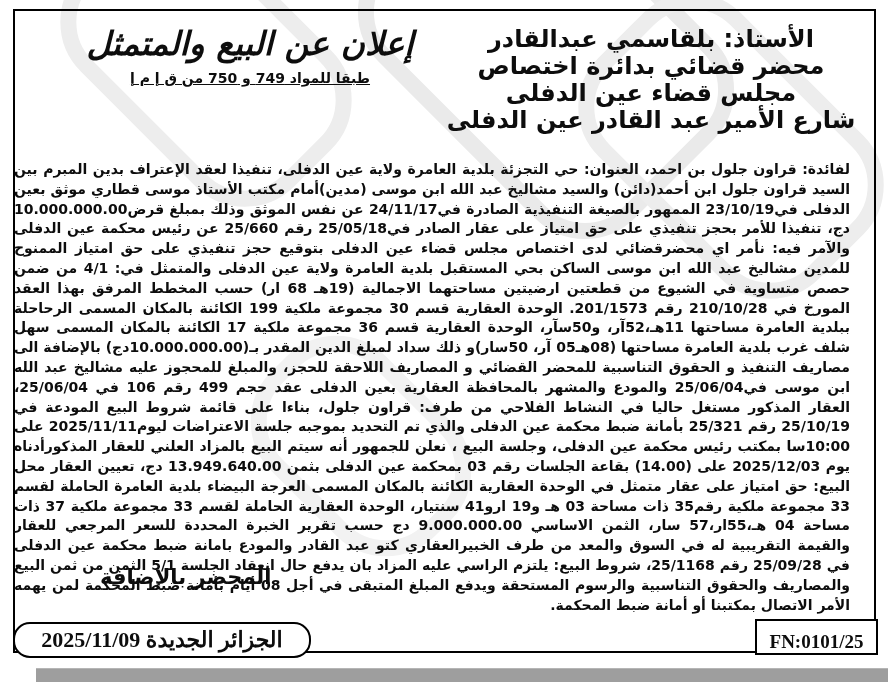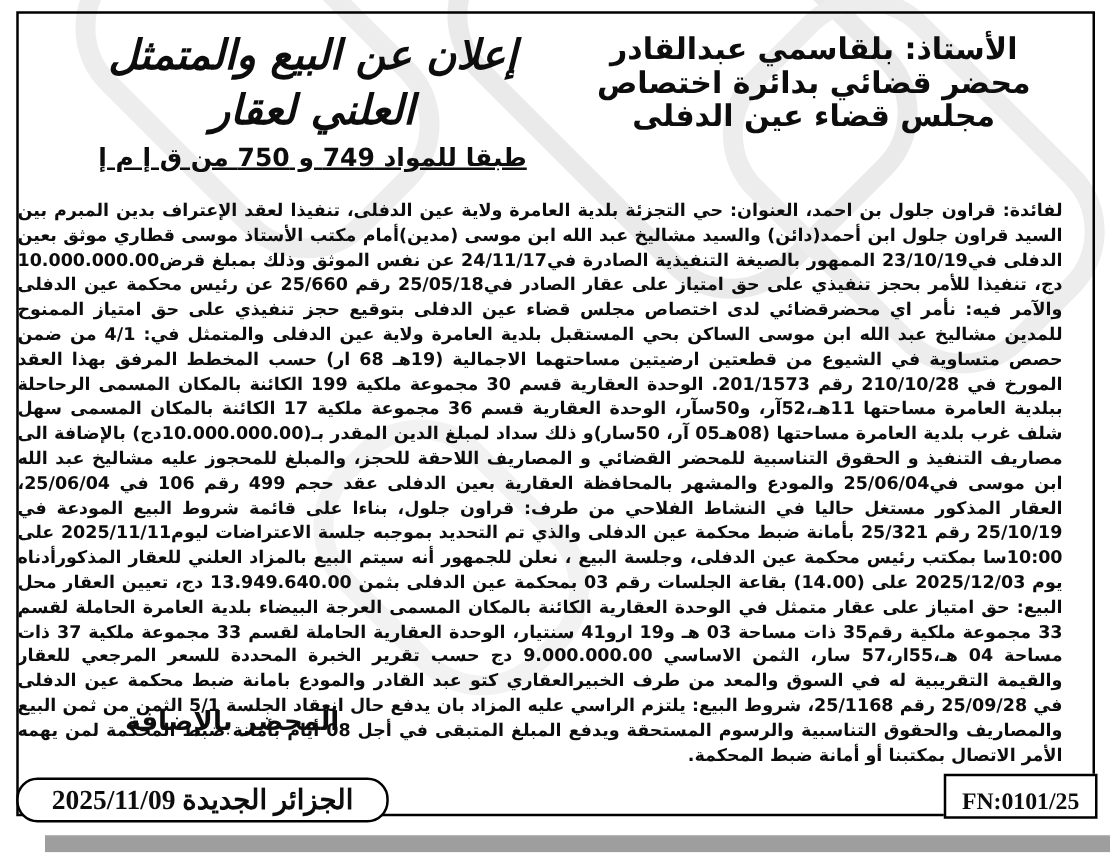--- a/index.html
+++ b/index.html
@@ -61,21 +61,21 @@
   .title-line {
     font-weight: bold;
     font-style: italic;
     font-size: 33px;
     line-height: 44px;
     letter-spacing: 1px;
   }
   .title-statute {
     margin-top: 4px;
     font-weight: bold;
-    font-size: 20px;
+    font-size: 14px;
     text-decoration: underline;
   }
 
   .body-text {
     position: absolute;
     left: 14px; top: 160px;
     width: 836px;
     direction: rtl;
     text-align: justify;
     font-weight: bold;
@@ -138,25 +138,25 @@
   <div class="wm wm2"></div>
   <div class="wm wm3"></div>
   <div class="wm wm4"></div>
 
   <div class="main-border"></div>
 
   <div class="practitioner">
     <div>الأستاذ: بلقاسمي عبدالقادر</div>
     <div>محضر قضائي بدائرة اختصاص</div>
     <div>مجلس قضاء عين الدفلى</div>
+    <div>شارع الأمير عبد القادر عين الدفلى</div>
   </div>
 
   <div class="title-block">
     <div class="title-line">إعلان عن البيع والمتمثل</div>
-    <div class="title-line">العلني لعقار</div>
     <div class="title-statute">طبقا للمواد 749 و 750 من ق إ م إ</div>
   </div>
 
   <div class="body-text">لفائدة: قراون جلول بن احمد، العنوان: حي التجزئة بلدية العامرة ولاية عين الدفلى، تنفيذا لعقد الإعتراف بدين المبرم بين السيد قراون جلول ابن أحمد(دائن) والسيد مشاليخ عبد الله ابن موسى (مدين)أمام مكتب الأستاذ موسى قطاري موثق بعين الدفلى في23/10/19 الممهور بالصيغة التنفيذية الصادرة في24/11/17 عن نفس الموثق وذلك بمبلغ قرض10.000.000.00 دج، تنفيذا للأمر بحجز تنفيذي على حق امتياز على عقار الصادر في25/05/18 رقم 25/660 عن رئيس محكمة عين الدفلى والآمر فيه: نأمر اي محضرقضائي لدى اختصاص مجلس قضاء عين الدفلى بتوقيع حجز تنفيذي على حق امتياز الممنوح للمدين مشاليخ عبد الله ابن موسى الساكن بحي المستقبل بلدية العامرة ولاية عين الدفلى والمتمثل في: 4/1 من ضمن حصص متساوية في الشيوع من قطعتين ارضيتين مساحتهما الاجمالية (19هـ 68 ار) حسب المخطط المرفق بهذا العقد المورخ في 210/10/28 رقم 201/1573. الوحدة العقارية قسم 30 مجموعة ملكية 199 الكائنة بالمكان المسمى الرحاحلة ببلدية العامرة مساحتها 11هـ،52آر، و50سآر، الوحدة العقارية قسم 36 مجموعة ملكية 17 الكائنة بالمكان المسمى سهل شلف غرب بلدية العامرة مساحتها (08هـ05 آر، 50سار)و ذلك سداد لمبلغ الدين المقدر بـ(10.000.000.00دج) بالإضافة الى مصاريف التنفيذ و الحقوق التناسبية للمحضر القضائي و المصاريف اللاحقة للحجز، والمبلغ للمحجوز عليه مشاليخ عبد الله ابن موسى في25/06/04 والمودع والمشهر بالمحافظة العقارية بعين الدفلى عقد حجم 499 رقم 106 في 25/06/04، العقار المذكور مستغل حاليا في النشاط الفلاحي من طرف: قراون جلول، بناءا على قائمة شروط البيع المودعة في 25/10/19 رقم 25/321 بأمانة ضبط محكمة عين الدفلى والذي تم التحديد بموجبه جلسة الاعتراضات ليوم2025/11/11 على 10:00سا بمكتب رئيس محكمة عين الدفلى، وجلسة البيع ، نعلن للجمهور أنه سيتم البيع بالمزاد العلني للعقار المذكورأدناه يوم 2025/12/03 على (14.00) بقاعة الجلسات رقم 03 بمحكمة عين الدفلى بثمن 13.949.640.00 دج، تعيين العقار محل البيع: حق امتياز على عقار متمثل في الوحدة العقارية الكائنة بالمكان المسمى العرجة البيضاء بلدية العامرة الحاملة لقسم 33 مجموعة ملكية رقم35 ذات مساحة 03 هـ و19 ارو41 سنتيار، الوحدة العقارية الحاملة لقسم 33 مجموعة ملكية 37 ذات مساحة 04 هـ،55ار،57 سار، الثمن الاساسي 9.000.000.00 دج حسب تقرير الخبرة المحددة للسعر المرجعي للعقار والقيمة التقريبية له في السوق والمعد من طرف الخبيرالعقاري كتو عبد القادر والمودع بامانة ضبط محكمة عين الدفلى في 25/09/28 رقم 25/1168، شروط البيع: يلتزم الراسي عليه المزاد بان يدفع حال انعقاد الجلسة 5/1 الثمن من ثمن البيع والمصاريف والحقوق التناسبية والرسوم المستحقة ويدفع المبلغ المتبقى في أجل 08 أيام بأمانة ضبط المحكمة لمن يهمه الأمر الاتصال بمكتبنا أو أمانة ضبط المحكمة.</div>
 
   <div class="signature">المحضر بالإضافة</div>
 
   <div class="footer-box footer-left">
     <span>الجزائر الجديدة 2025/11/09</span>
   </div>

